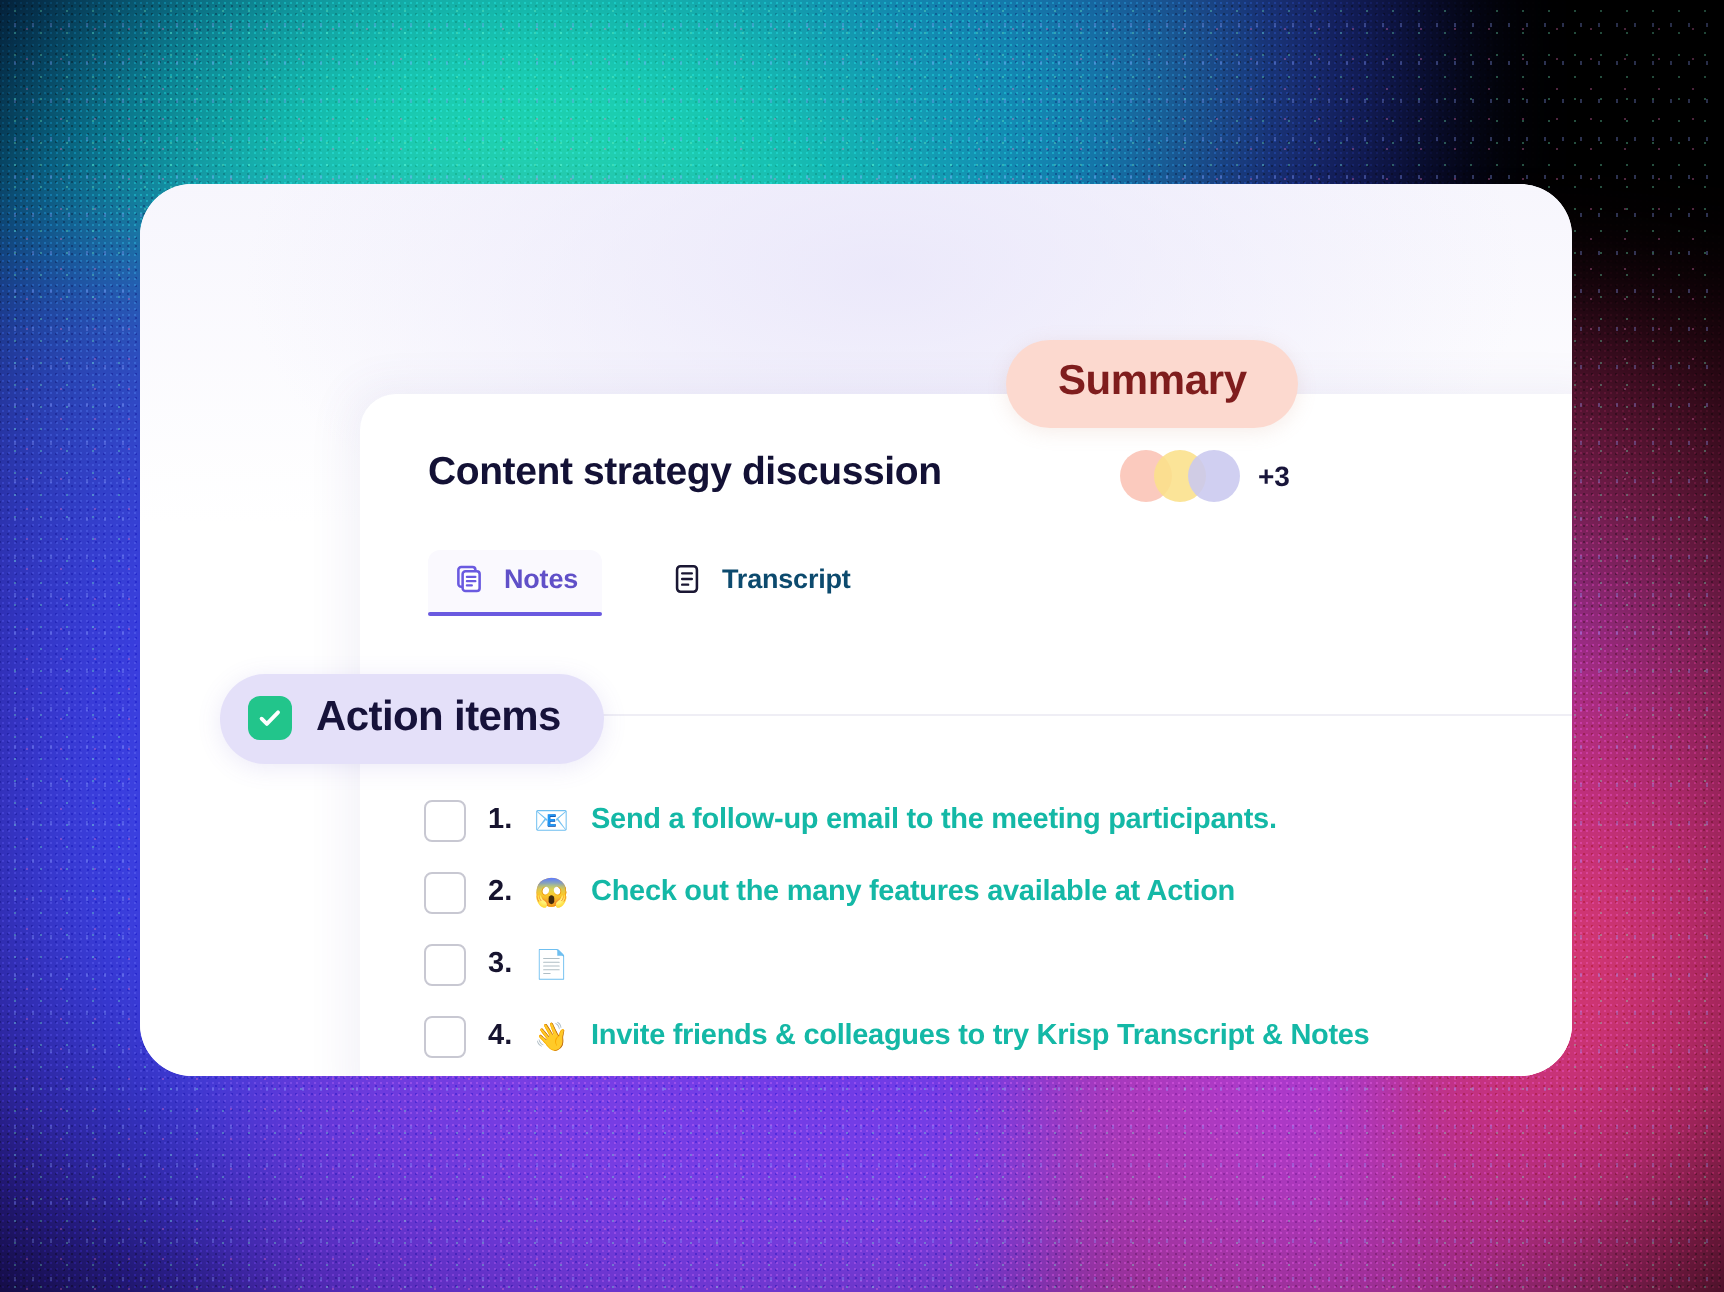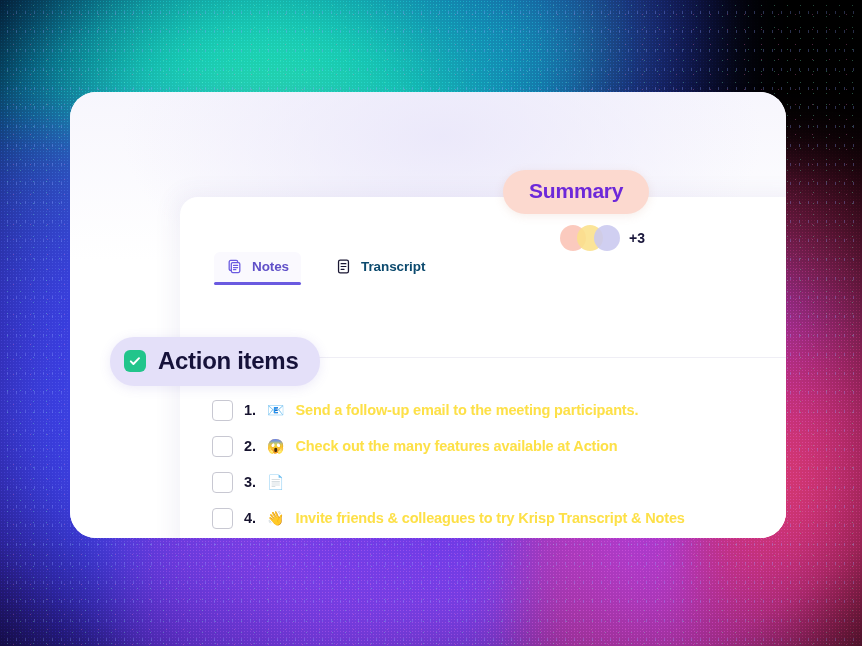--- a/index.html
+++ b/index.html
@@ -165,21 +165,21 @@
   
   .summary-pill {
     position: absolute;
     left: 503px;
     top: 170px;
     padding: 9px 26px 11px 26px;
     background: #fcd9cf;
     border-radius: 22px;
     font-size: 21px;
     font-weight: 700;
-    color: #6d28d9;
+    color: #7f1d1d;
     letter-spacing: -0.2px;
     z-index: 6;
     box-shadow: 0 2px 10px rgba(200,140,120,0.16);
   }
 
   
   .avatars {
     position: absolute;
     left: 560px;
     top: 225px;
@@ -268,21 +268,21 @@
     height: 22px;
     border-radius: 6px;
     background: #22c58b;
     display: flex;
     align-items: center;
     justify-content: center;
     flex: 0 0 auto;
   }
   .action-check svg { display: block; }
   .action-badge-label {
-    font-size: 24px;
+    font-size: 21px;
     font-weight: 700;
     color: #16123a;
     letter-spacing: -0.3px;
   }
 
   
   .items {
     position: absolute;
     left: 212px;
     top: 393px;
@@ -310,21 +310,21 @@
     flex: 0 0 auto;
   }
   .item-emoji {
     font-size: 14px;
     line-height: 1;
     flex: 0 0 auto;
   }
   .item-text {
     font-size: 14.5px;
     font-weight: 700;
-    color: #fde047;
+    color: #14b8a6;
     letter-spacing: -0.15px;
     white-space: nowrap;
   }
 </style>
 </head>
 <body>
 
 <div id="stage">
 
   <div class="glow-layer glow-teal-top"></div>
@@ -335,20 +335,21 @@
   <div class="glow-layer glow-red"></div>
   <div class="noise"></div>
   <div class="noise2"></div>
   <div class="vignette"></div>
 
   <div class="card">
     <div class="card-wash"></div>
 
     <div class="panel">
       <div class="panel-head">
+        <h1 class="panel-title">Content strategy discussion</h1>
 
         <div class="tabs">
 
           <div class="tab active">
             <span class="tab-icon-wrap">
               <svg class="tab-icon" viewBox="0 0 24 24" fill="none">
                 <rect x="4.5" y="3.5" width="12" height="14" rx="2" stroke="#6a5ae0" stroke-width="1.8"></rect>
                 <rect x="7.5" y="6.5" width="12" height="14" rx="2" fill="#ffffff" stroke="#6a5ae0" stroke-width="1.8"></rect>
                 <path d="M10.5 10.5h6M10.5 13.5h6M10.5 16.5h3.5" stroke="#6a5ae0" stroke-width="1.6" stroke-linecap="round"></path>
               </svg>

